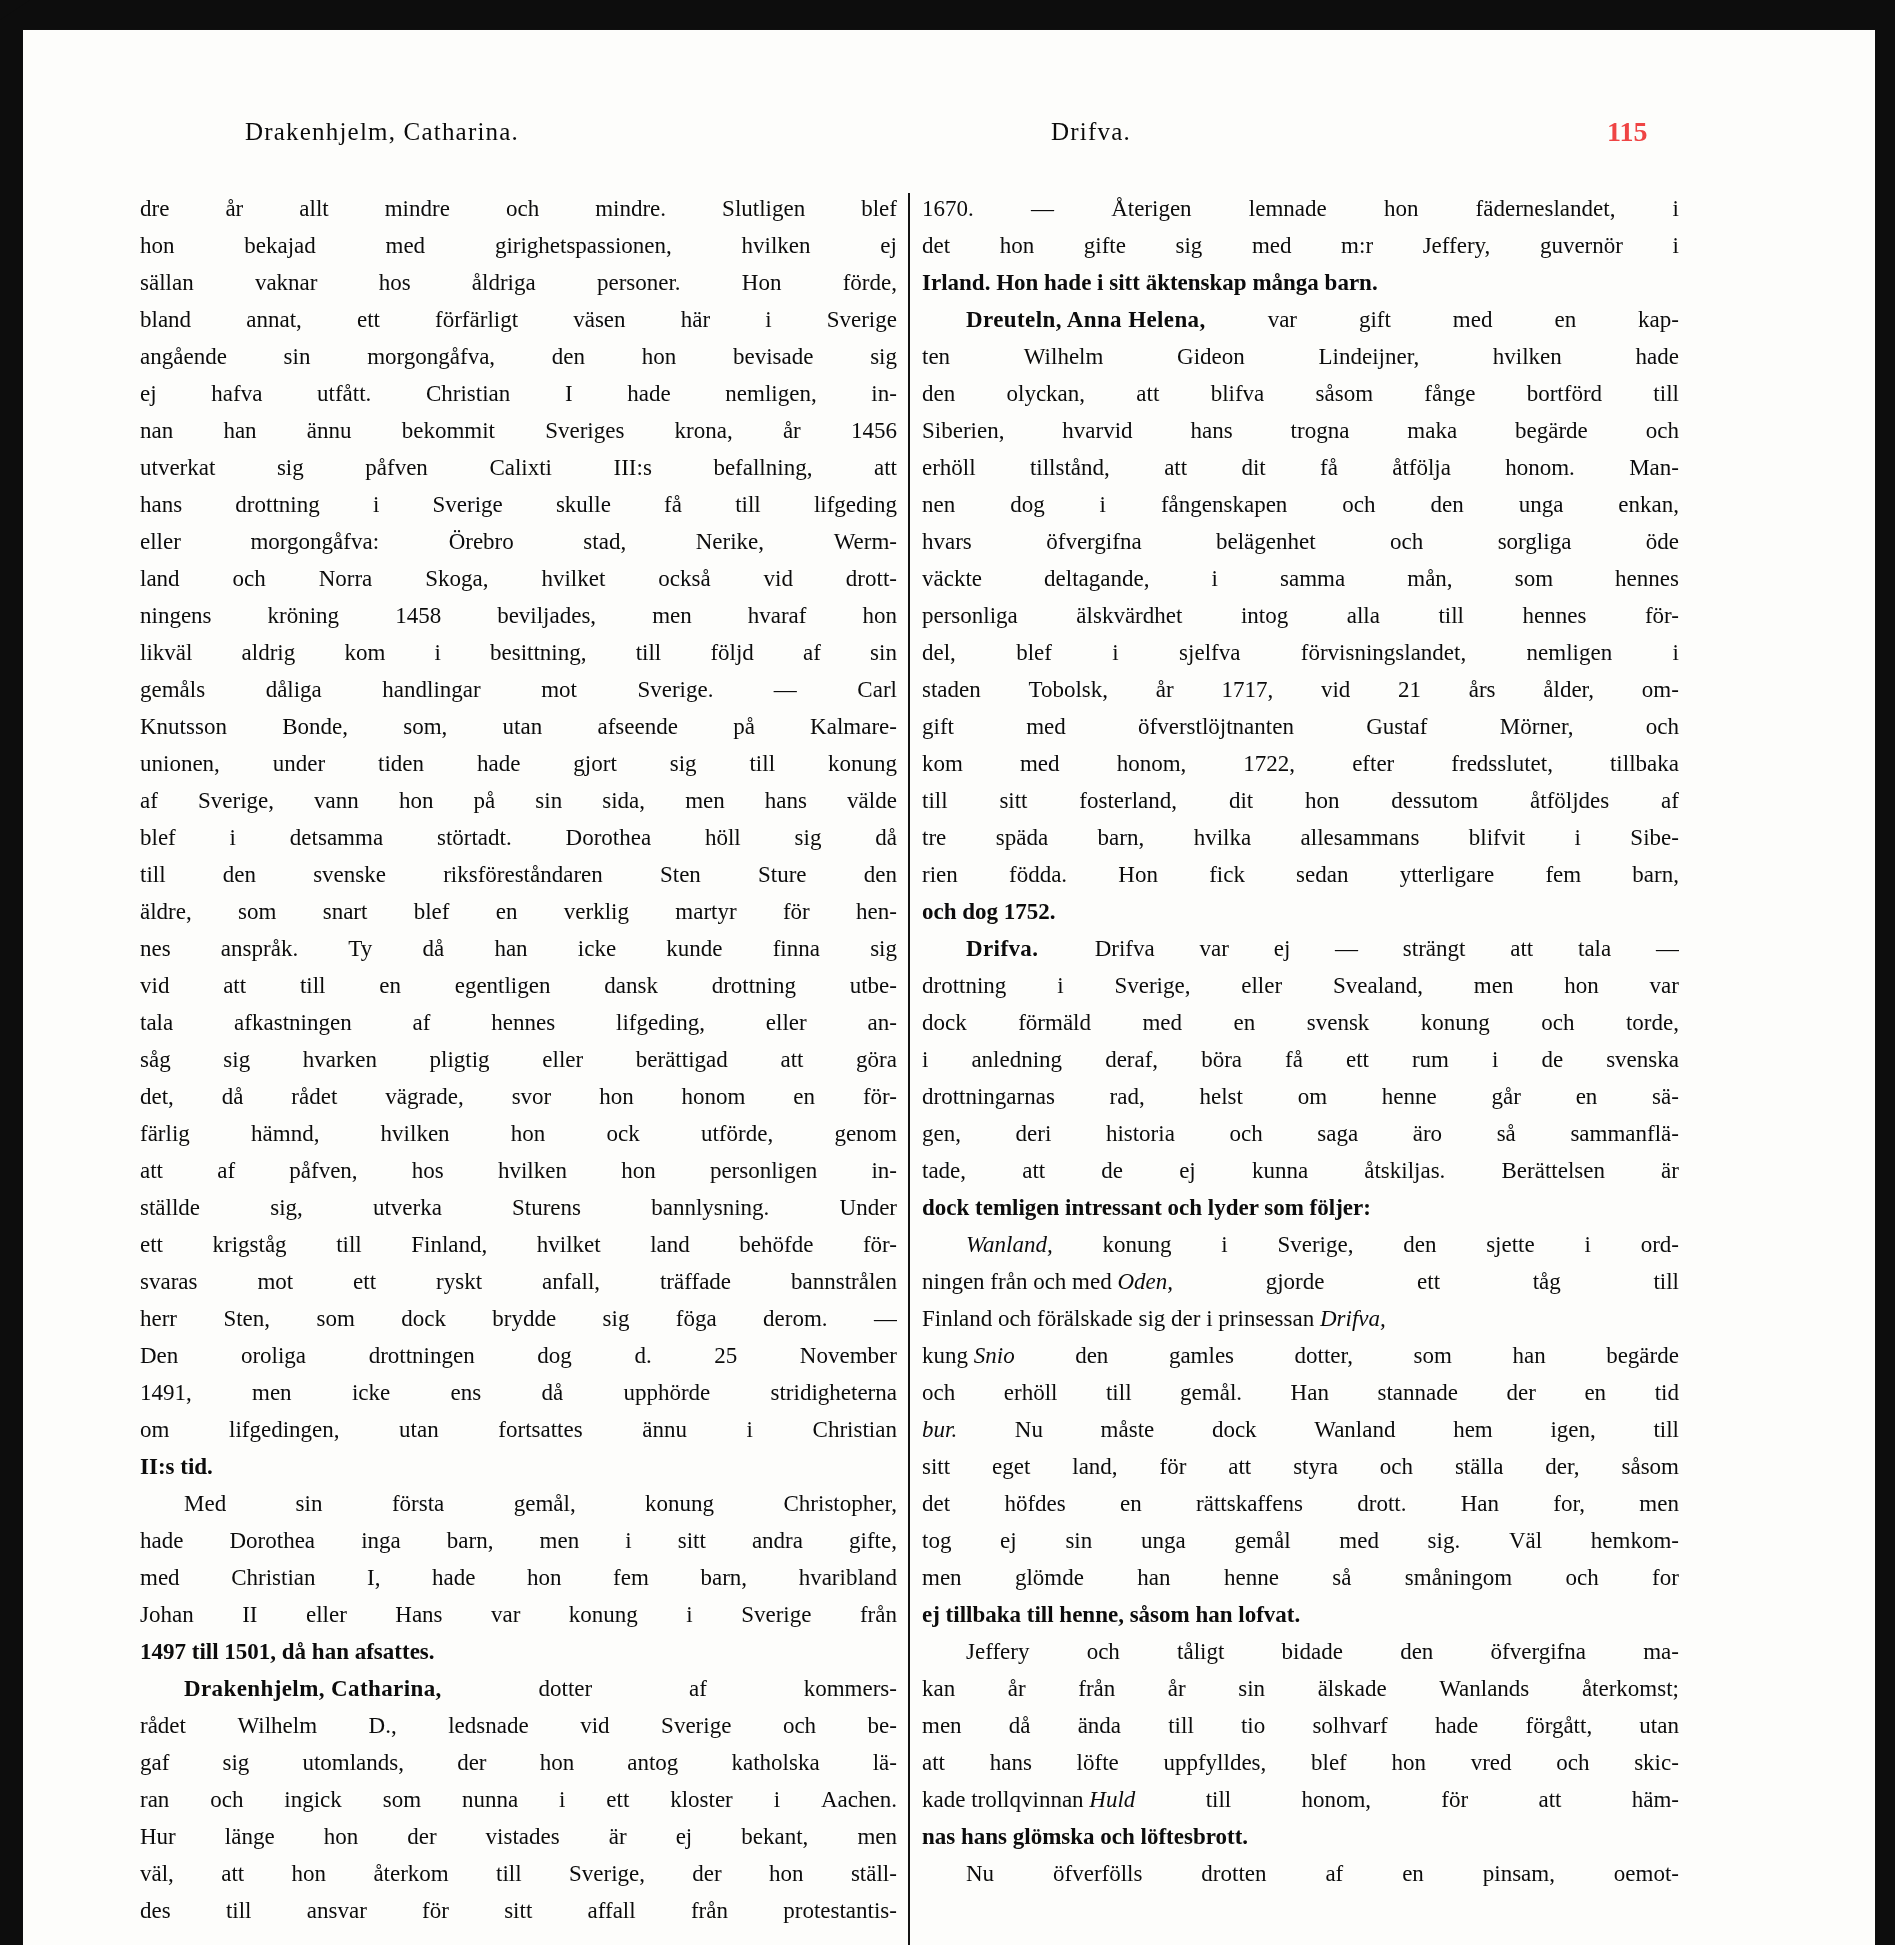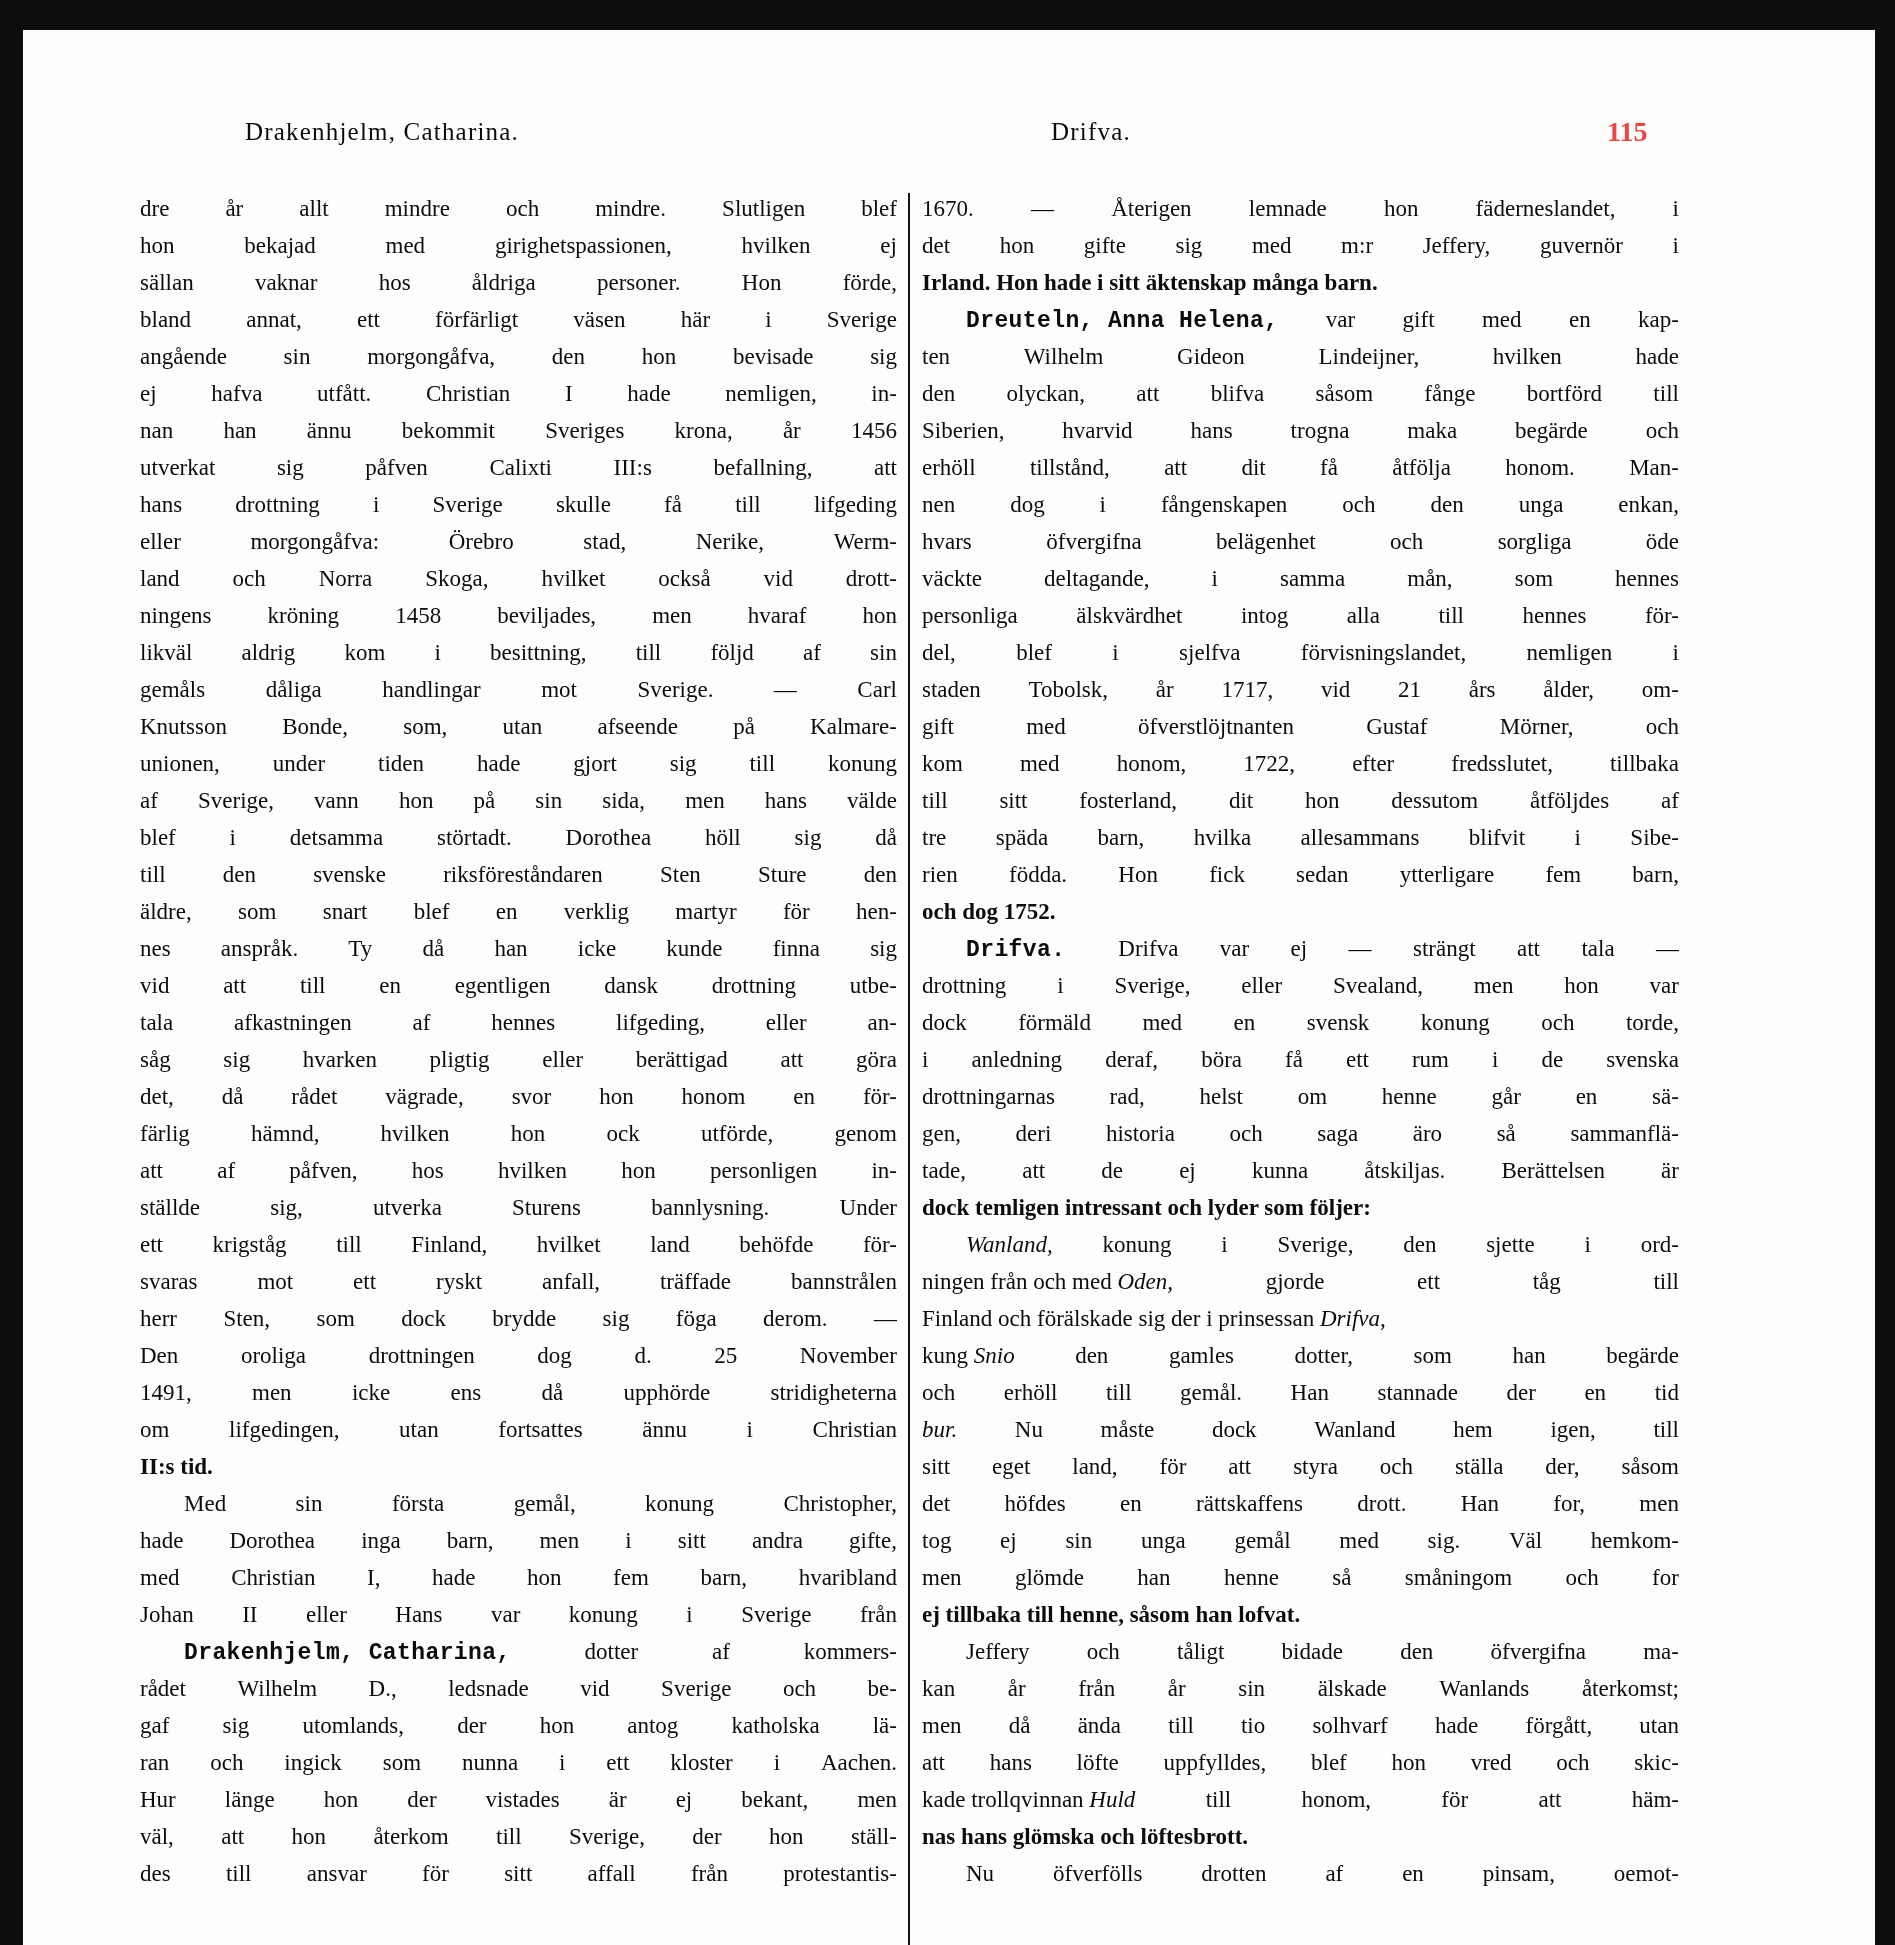--- a/index.html
+++ b/index.html
@@ -122,21 +122,21 @@
     justify-content: flex-start;
     font-weight: bold;
   }
   .tline.indent {
     padding-left: 44px;
   }
   .tline > span { display: inline-block; }
   .tline.ragged > span,
   .tline.last > span { white-space: pre; }
 
-  .hw { font-weight: 700; letter-spacing: 0.4px; font-family: Liberation Mono, monospace; }
+  .hw { font-weight: 700; letter-spacing: 0.4px; }
   .it { font-style: italic; text-align: right; }
 </style>
 </head>
 <body>
 
 <div id="scan-frame">
   <div id="corner-nick"></div>
 
   <div id="paper">
 
@@ -516,20 +516,23 @@
             <div class="tline">
               <span>Johan</span>
               <span>II</span>
               <span>eller</span>
               <span>Hans</span>
               <span>var</span>
               <span>konung</span>
               <span>i</span>
               <span>Sverige</span>
               <span>från</span>
+            </div>
+            <div class="tline  ragged">
+              <span>1497 till 1501, då han afsattes.</span>
             </div>
           </div>
         <div id="left-entry">
             <div class="tline indent">
               <span><b class="hw">Drakenhjelm, Catharina,</b></span>
               <span>dotter</span>
               <span>af</span>
               <span>kommers-</span>
             </div>
             <div class="tline">

